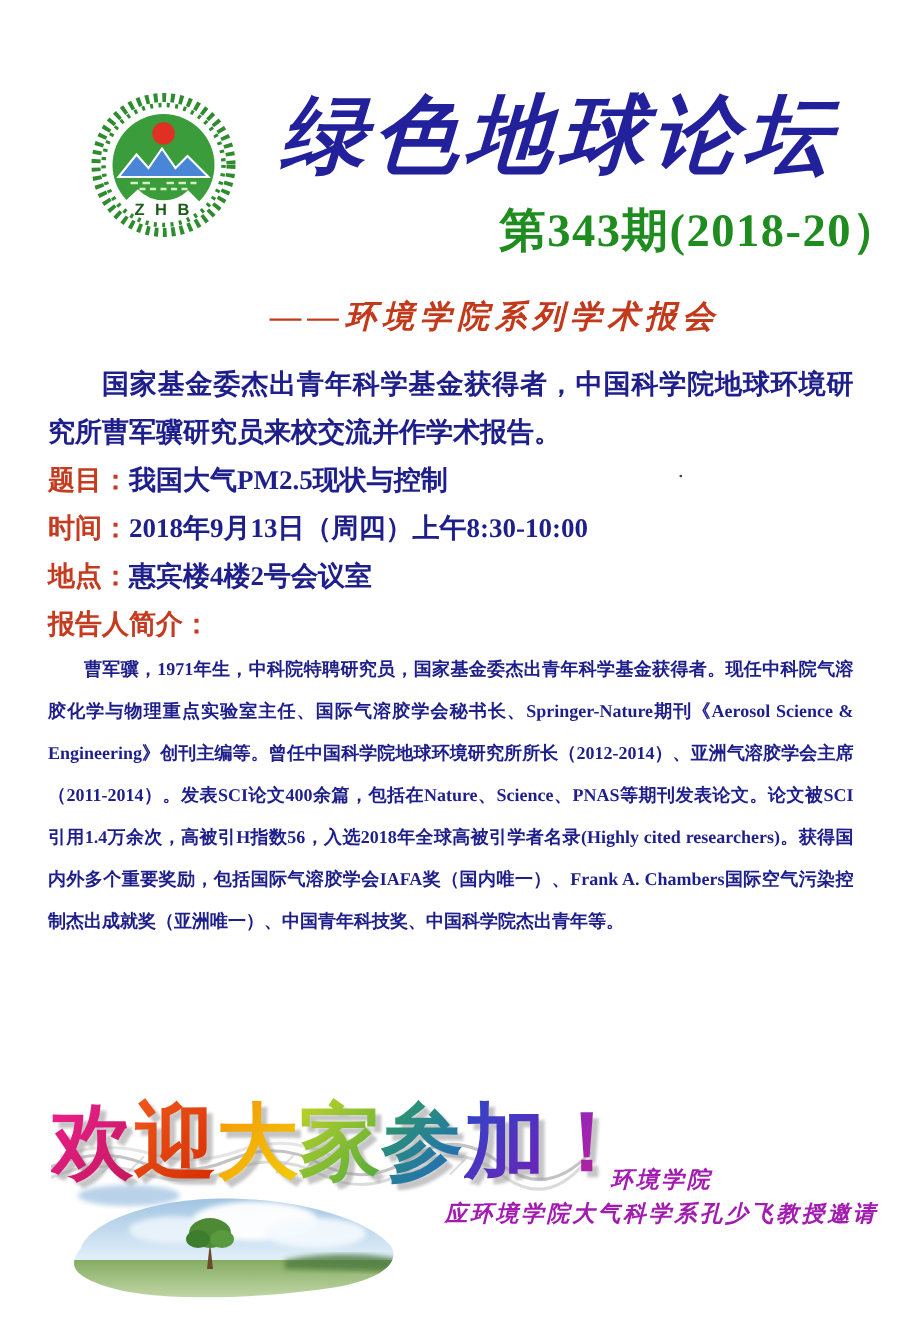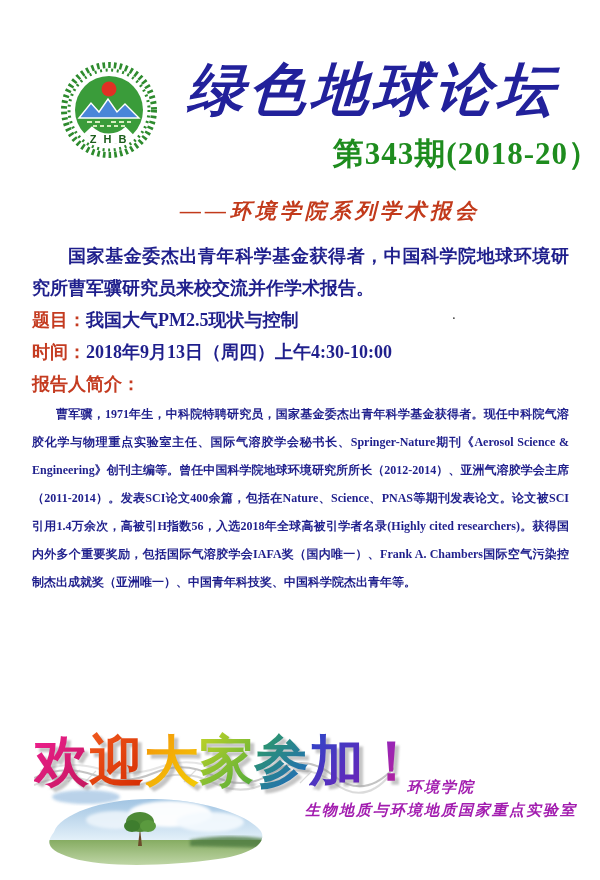--- a/index.html
+++ b/index.html
@@ -105,21 +105,24 @@
 
   <div class="subtitle">——环境学院系列学术报会</div>
 
   <div class="body-block">
     <p class="para">国家基金委杰出青年科学基金获得者，中国科学院地球环境研究所曹军骥研究员来校交流并作学术报告。</p>
 
     <div class="field-row">
       <span class="field-label">题目：</span><span class="field-value">我国大气PM2.5现状与控制</span>
     </div>
     <div class="field-row">
-      <span class="field-label">时间：</span><span class="field-value">2018年9月13日（周四）上午4:30-10:00</span>
+      <span class="field-label">时间：</span><span class="field-value">2018年9月13日（周四）上午8:30-10:00</span>
+    </div>
+    <div class="field-row">
+      <span class="field-label">地点：</span><span class="field-value">惠宾楼4楼2号会议室</span>
     </div>
     <div class="field-row">
       <span class="field-label">报告人简介：</span>
     </div>
 
     <p class="para bio">曹军骥，1971年生，中科院特聘研究员，国家基金委杰出青年科学基金获得者。现任中科院气溶胶化学与物理重点实验室主任、国际气溶胶学会秘书长、Springer-Nature期刊《Aerosol Science &amp; Engineering》创刊主编等。曾任中国科学院地球环境研究所所长（2012-2014）、亚洲气溶胶学会主席（2011-2014）。发表SCI论文400余篇，包括在Nature、Science、PNAS等期刊发表论文。论文被SCI引用1.4万余次，高被引H指数56，入选2018年全球高被引学者名录(Highly cited researchers)。获得国内外多个重要奖励，包括国际气溶胶学会IAFA奖（国内唯一）、Frank A. Chambers国际空气污染控制杰出成就奖（亚洲唯一）、中国青年科技奖、中国科学院杰出青年等。</p>
   </div>
 
   <div class="stray-dot">.</div>
 
@@ -172,16 +175,16 @@
         <path d="M118,58 L120,40 L122,58 Z" fill="#6b4a2a"></path>
         <ellipse cx="120" cy="34" rx="14" ry="10" fill="#4e8a36"></ellipse>
         <ellipse cx="112" cy="38" rx="8" ry="6" fill="#3e7d2e"></ellipse>
         <ellipse cx="128" cy="38" rx="8" ry="6" fill="#5a9a3e"></ellipse>
       </g>
     </svg>
   </div>
 
   <div class="footer-block">
     <div>环境学院</div>
-    <div>生物地质与环境地质国家重点实验室</div>
+    <div>应环境学院大气科学系孔少飞教授邀请</div>
   </div>
 
 </div>
 
 </body></html>

